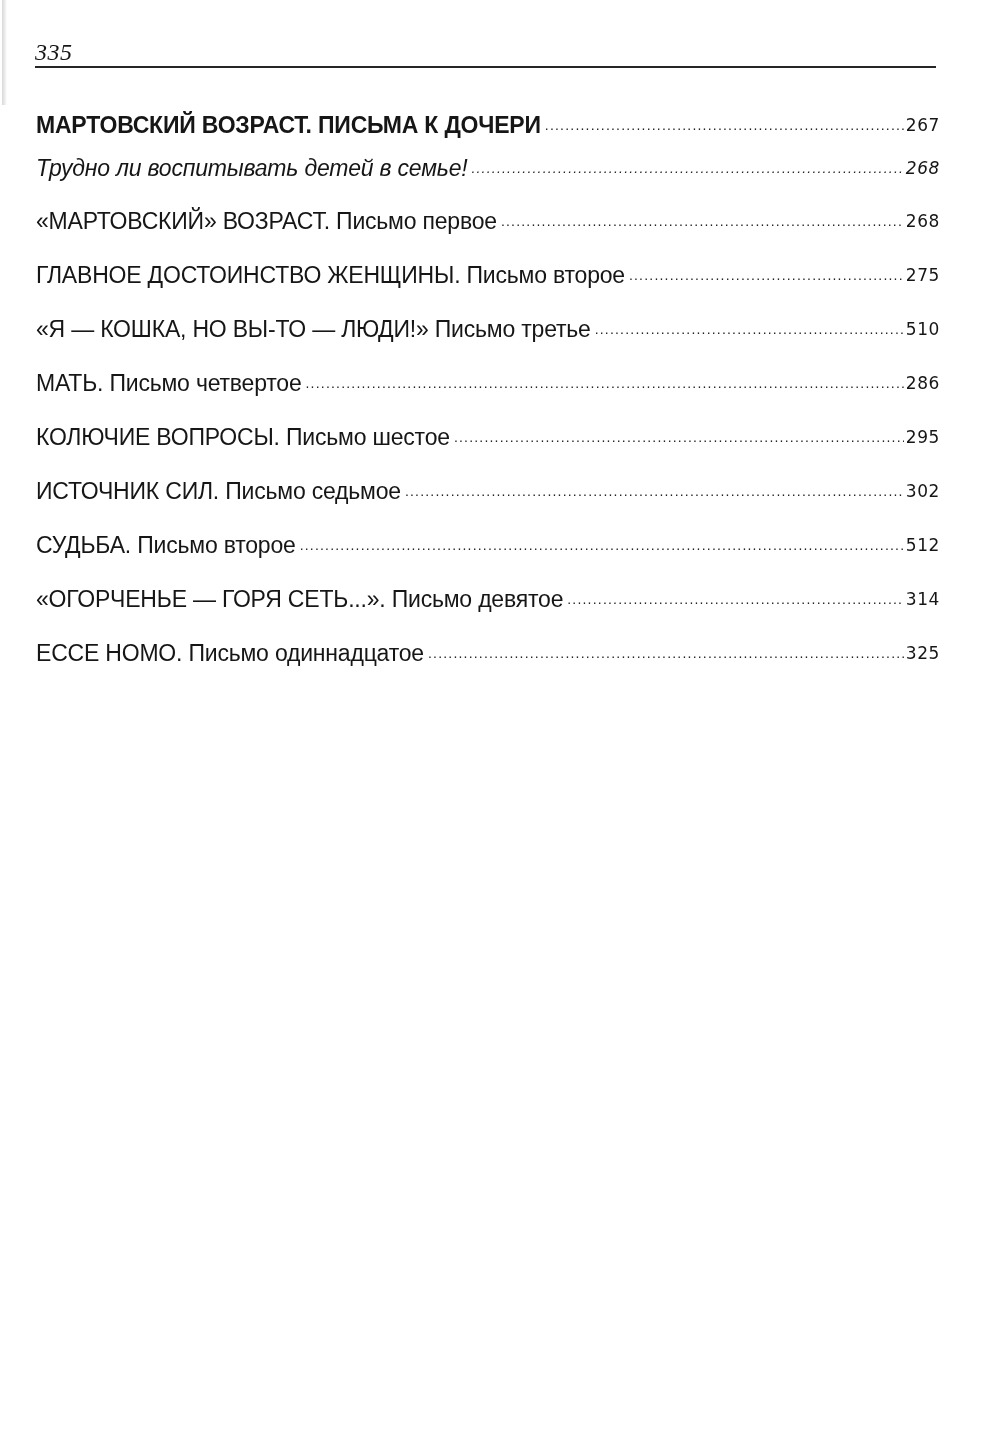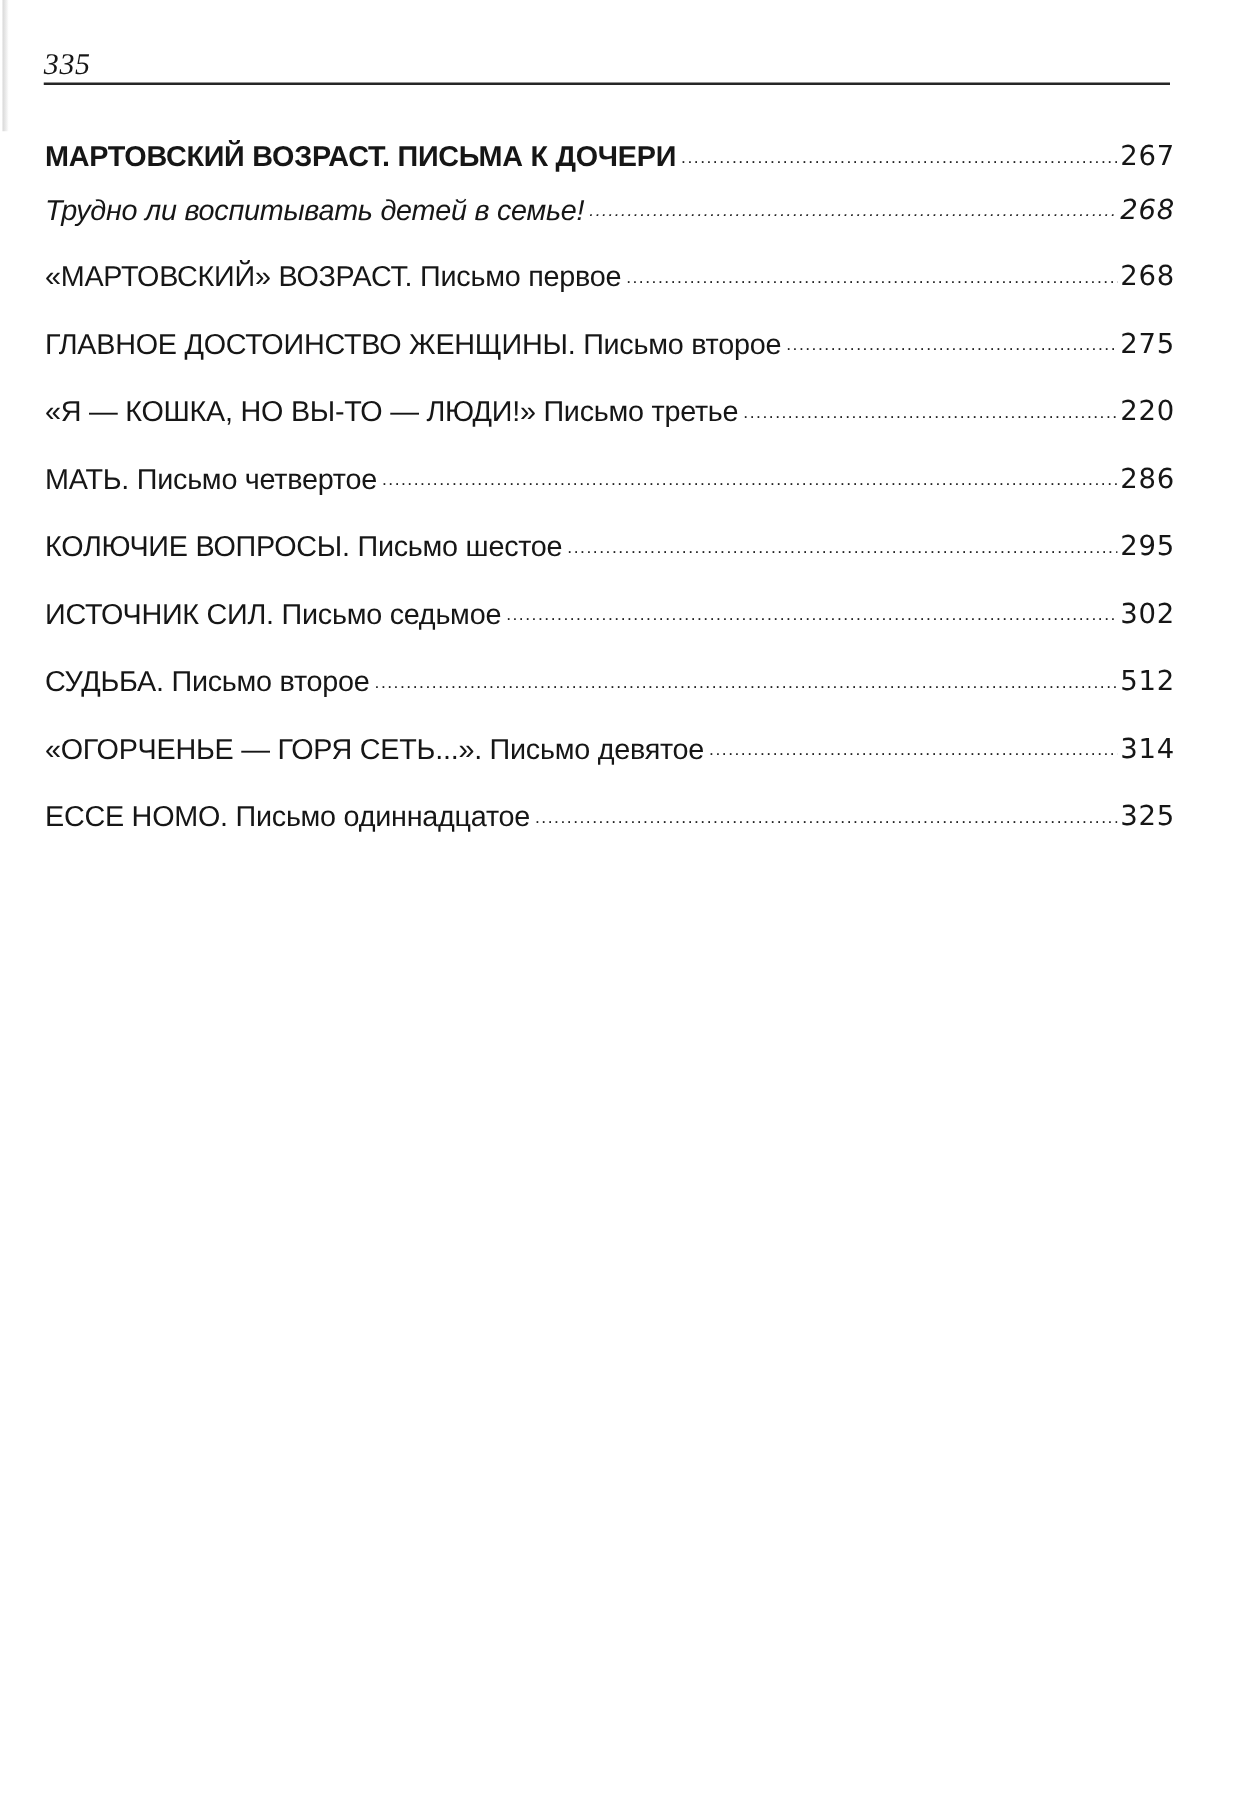--- a/index.html
+++ b/index.html
@@ -78,21 +78,21 @@
       font-size: 14px;
       color: #222;
     }
     .toc-leader::before {
       content: "........................................................................................................................................................................................................................................................";
     }
     .toc-page {
       flex: 0 0 auto;
       font-weight: normal;
       font-family: "DejaVu Sans", "Liberation Sans", sans-serif;
-      font-size: 22px;
+      font-size: 17px;
       letter-spacing: 0.6px;
     }
   </style>
 </head>
 <body>
 
 <div class="scan-edge"></div>
 
 <div class="running-head">
   <span class="folio">335</span>
@@ -120,21 +120,21 @@
 
   <div class="toc-row entry">
     <span class="toc-title">ГЛАВНОЕ ДОСТОИНСТВО ЖЕНЩИНЫ. Письмо второе</span>
     <span class="toc-leader"></span>
     <span class="toc-page">275</span>
   </div>
 
   <div class="toc-row entry">
     <span class="toc-title">«Я — КОШКА, НО ВЫ-ТО — ЛЮДИ!» Письмо третье</span>
     <span class="toc-leader"></span>
-    <span class="toc-page">220</span>
+    <span class="toc-page">510</span>
   </div>
 
   <div class="toc-row entry">
     <span class="toc-title">МАТЬ. Письмо четвертое</span>
     <span class="toc-leader"></span>
     <span class="toc-page">286</span>
   </div>
 
 
   <div class="toc-row entry">

